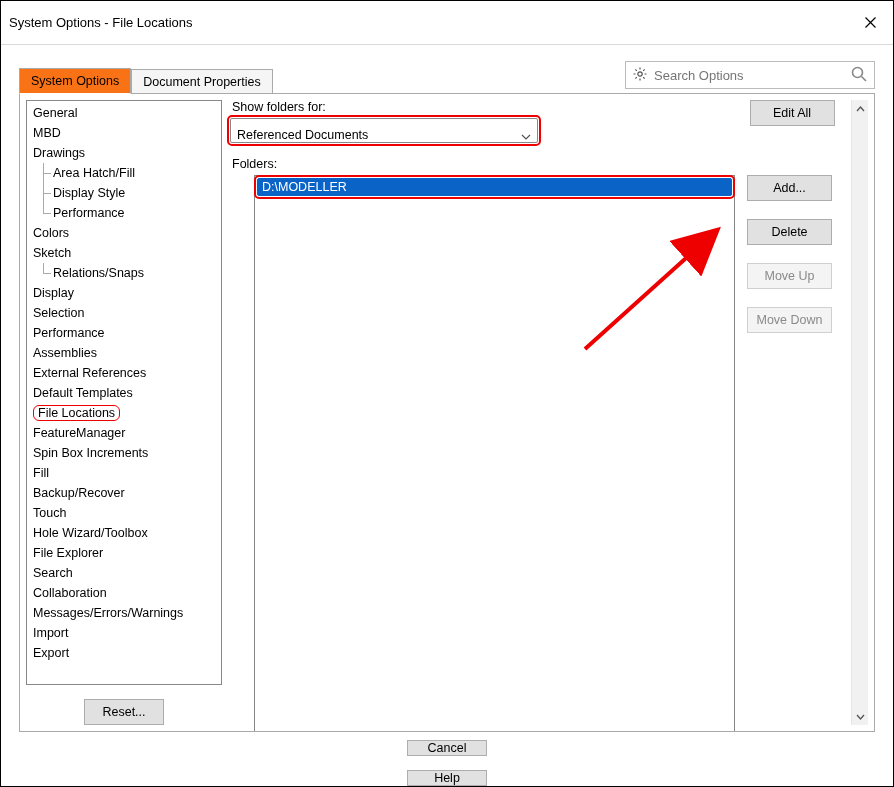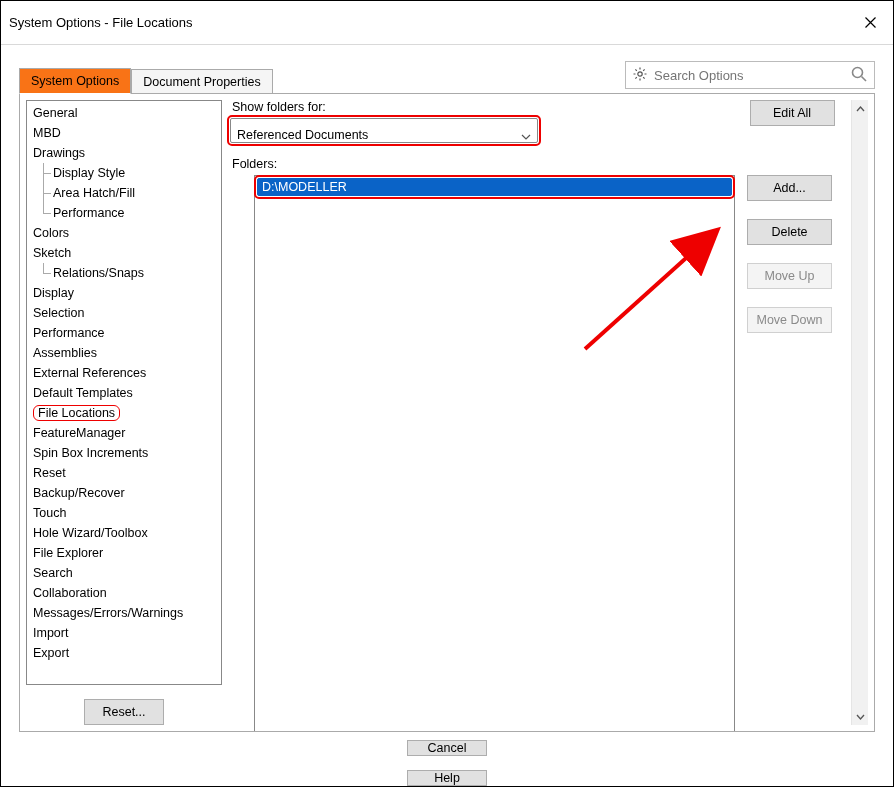--- a/index.html
+++ b/index.html
@@ -296,38 +296,38 @@
   </div>
 </div>
 
 <div class="panel">
 
   <div class="navcol">
     <div class="navtree" id="navtree">
         <div class="nt-item level1">General</div>
         <div class="nt-item level1">MBD</div>
         <div class="nt-item level1">Drawings</div>
+        <div class="nt-item level2 cont">Area Hatch/Fill</div>
         <div class="nt-item level2 cont">Display Style</div>
-        <div class="nt-item level2 cont">Area Hatch/Fill</div>
         <div class="nt-item level2">Performance</div>
         <div class="nt-item level1">Colors</div>
         <div class="nt-item level1">Sketch</div>
         <div class="nt-item level2">Relations/Snaps</div>
         <div class="nt-item level1">Display</div>
         <div class="nt-item level1">Selection</div>
         <div class="nt-item level1">Performance</div>
         <div class="nt-item level1">Assemblies</div>
         <div class="nt-item level1">External References</div>
         <div class="nt-item level1">Default Templates</div>
         <div class="nt-item level1">
           <span class="hl">File Locations</span>
         </div>
         <div class="nt-item level1">FeatureManager</div>
         <div class="nt-item level1">Spin Box Increments</div>
-        <div class="nt-item level1">Reset</div>
+        <div class="nt-item level1">Fill</div>
         <div class="nt-item level1">Backup/Recover</div>
         <div class="nt-item level1">Touch</div>
         <div class="nt-item level1">Hole Wizard/Toolbox</div>
         <div class="nt-item level1">File Explorer</div>
         <div class="nt-item level1">Search</div>
         <div class="nt-item level1">Collaboration</div>
         <div class="nt-item level1">Messages/Errors/Warnings</div>
         <div class="nt-item level1">Import</div>
         <div class="nt-item level1">Export</div>
       </div>

